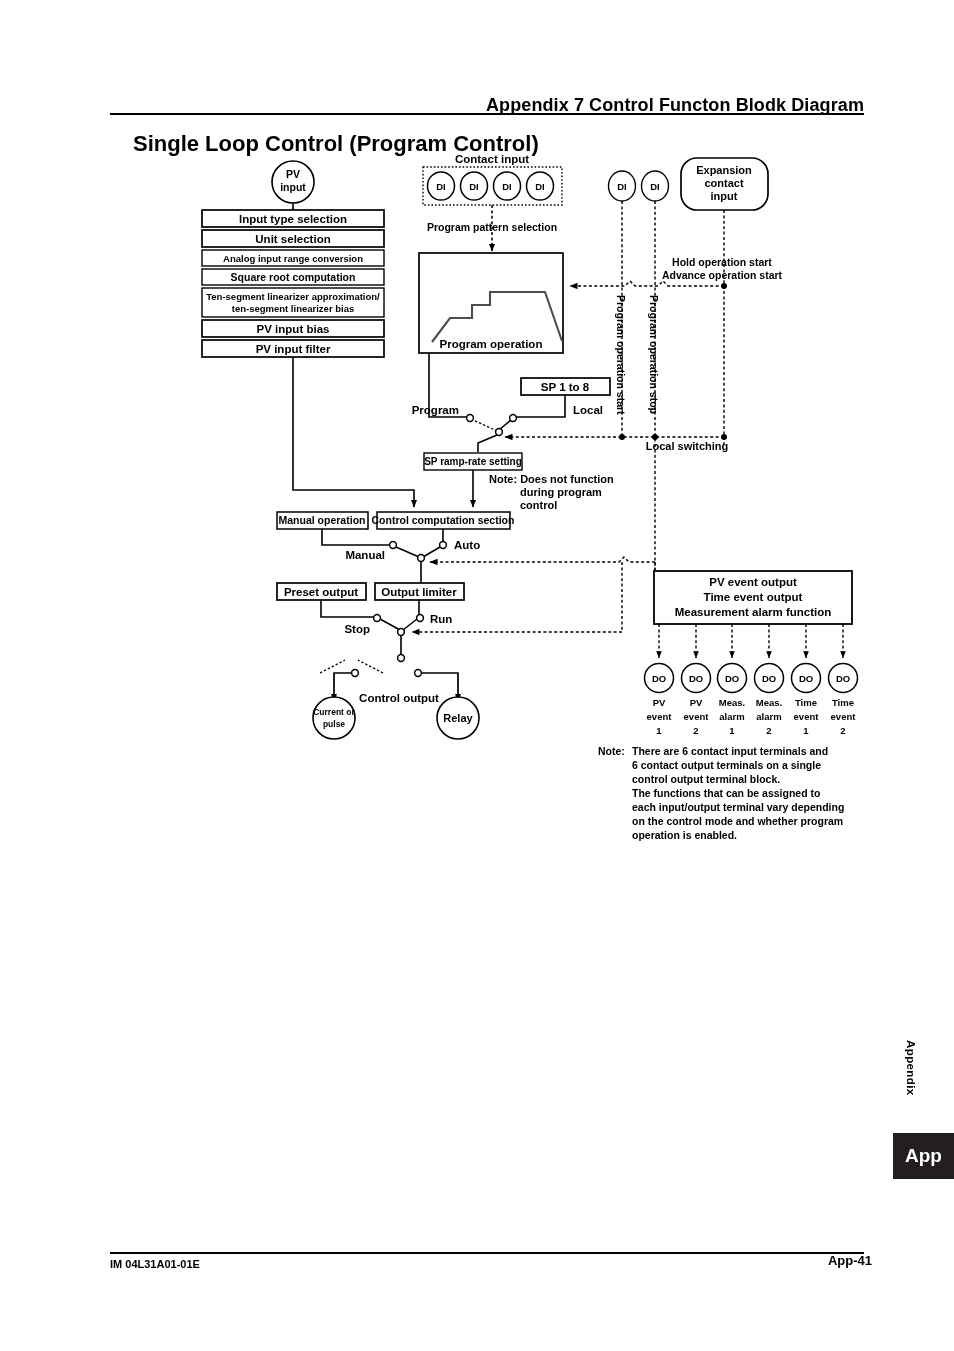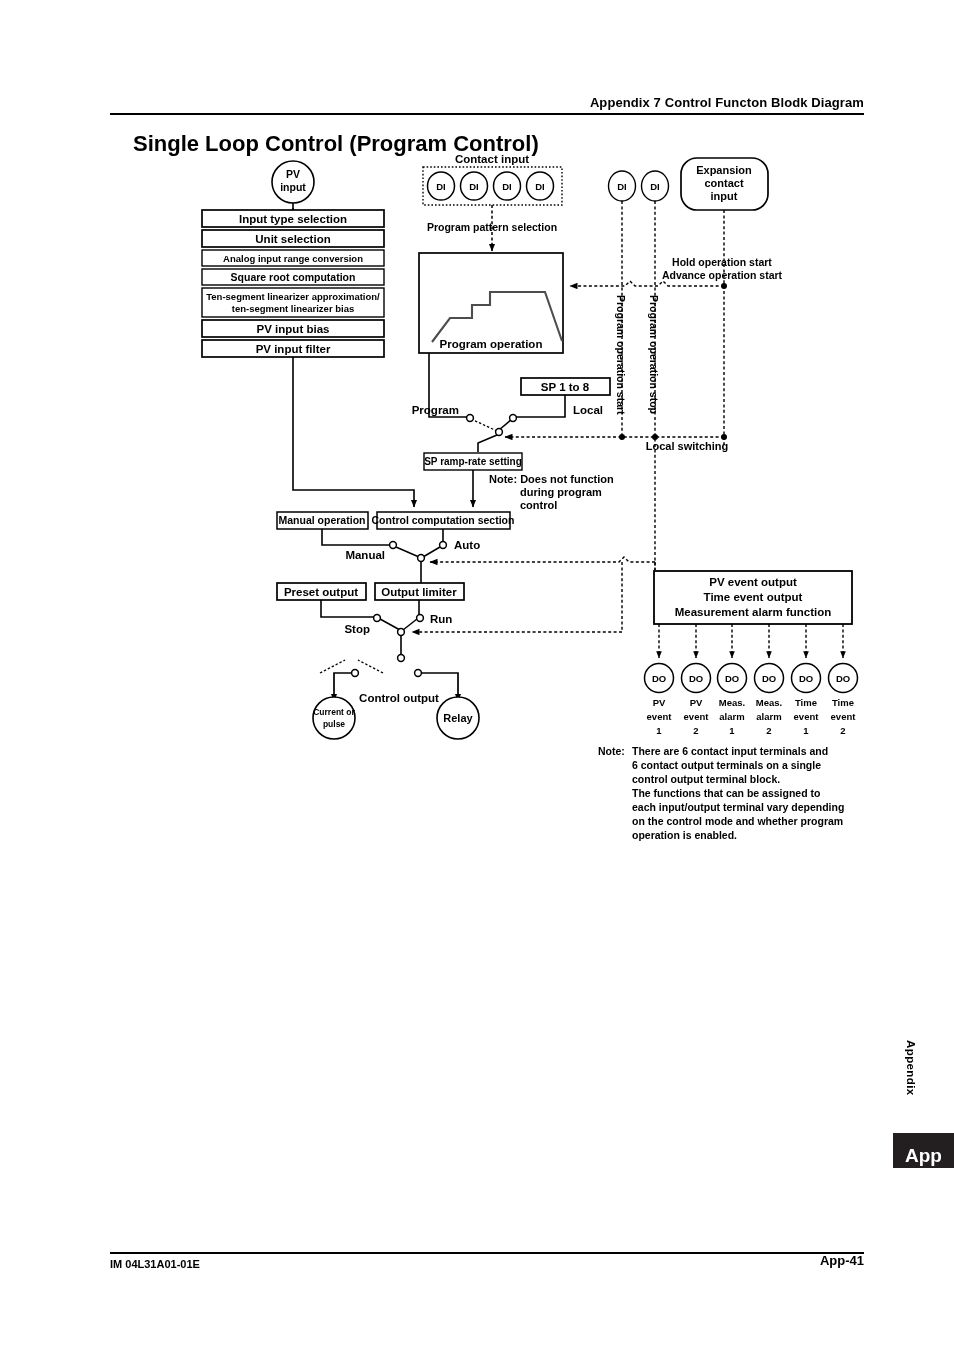--- a/index.html
+++ b/index.html
@@ -1,32 +1,32 @@
 <!DOCTYPE html>
 <html><head>
 <meta charset="utf-8">
 <style>
   html,body{margin:0;padding:0;background:#fff;}
   body{width:954px;height:1351px;position:relative;font-family:"Liberation Sans",sans-serif;color:#000;}
   .page{position:absolute;left:0;top:0;width:954px;height:1351px;}
   .abs{position:absolute;}
   
-  #header-title{left:0;top:95px;width:864px;text-align:right;font-size:13px;font-weight:bold;letter-spacing:.1px;}
+  #header-title{left:0;top:95px;width:864px;text-align:right;font-size:18px;font-weight:bold;letter-spacing:.1px;}
   #header-rule{left:110px;top:113px;width:754px;height:2px;background:#000;}
   #page-heading{left:133px;top:131px;font-size:22px;font-weight:bold;}
   
   #diagram{left:0px;top:145px;}
   
   #footer-rule{left:110px;top:1252px;width:754px;height:1.6px;background:#000;}
   #footer-left{left:110px;top:1258px;font-size:11px;font-weight:bold;}
-  #footer-right{left:0;top:1253px;width:864px;text-align:right;font-size:13px;font-weight:bold;}
+  #footer-right{left:0;top:1253px;width:864px;text-align:right;font-size:13px;font-weight:bold;padding-left:8px;}
   
   #side-appendix{left:905px;top:1040px;font-size:11.5px;font-weight:bold;
       writing-mode:vertical-rl;text-orientation:mixed;letter-spacing:.4px;}
-  #side-app-tab{left:893px;top:1133px;width:61px;height:35px;background:#231f20;}
+  #side-app-tab{left:893px;top:1133px;width:61px;height:46px;background:#231f20;}
   #side-app-tab span{display:block;width:100%;height:100%;color:#fff;font-size:19px;
       font-weight:bold;text-align:center;line-height:46px;}
 </style>
 </head>
 <body>
 
 <div class="page">
 
   <div class="abs" id="header-title">Appendix 7 Control Functon Blodk Diagram</div>
   <div class="abs" id="header-rule"></div>

